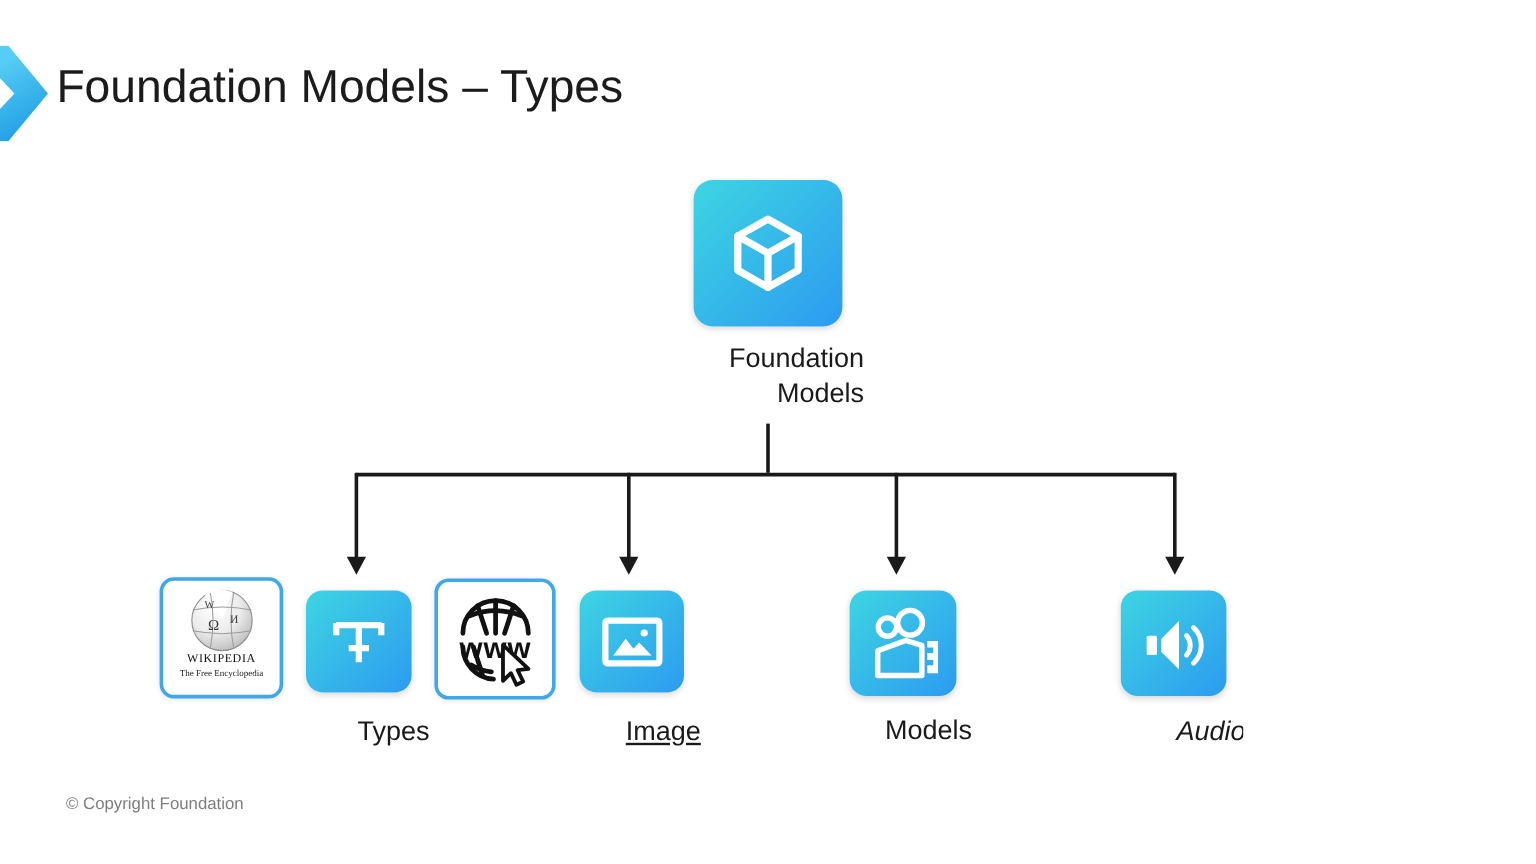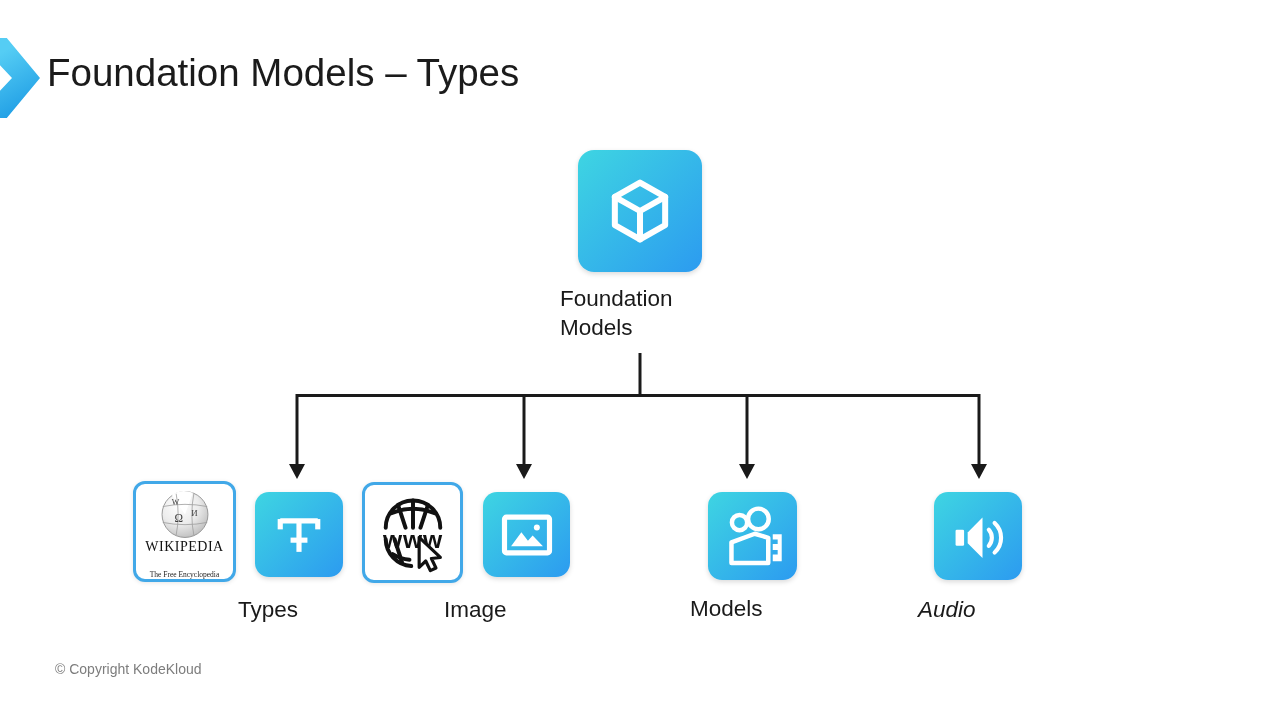--- a/index.html
+++ b/index.html
@@ -25,30 +25,30 @@
     display:flex;align-items:center;justify-content:center;
   }
   .tile svg{display:block;}
   
   .card{
     position:absolute;background:#fff;border:3px solid #41a8e8;border-radius:12px;
     box-shadow:0 1px 4px rgba(0,0,0,.10);box-sizing:border-box;
     display:flex;flex-direction:column;align-items:center;justify-content:flex-start;
   }
   .wiki-wordmark{
-    font-family:"Liberation Serif","DejaVu Serif",serif;font-size:14px;
+    font-family:"Liberation Serif","DejaVu Serif",serif;font-size:10px;
     letter-spacing:.5px;color:#111;margin-top:-2px;white-space:nowrap;
   }
   .wiki-tagline{
     font-family:"Liberation Serif","DejaVu Serif",serif;font-size:7.5px;
-    color:#222;margin-top:15px;white-space:nowrap;
+    color:#222;margin-top:1px;white-space:nowrap;
   }
   
   .node-label{
-    position:absolute;text-align:left;font-size:22.5px;line-height:28.5px;color:#1a1a1a;
+    position:absolute;text-align:right;font-size:22.5px;line-height:28.5px;color:#1a1a1a;
   }
   .connector{position:absolute;left:0;top:0;pointer-events:none;}
   .copyright{
     position:absolute;left:55px;top:661px;font-size:14px;color:#7d7d7d;
   }
 </style>
 </head>
 <body>
 
 <div class="slide">
@@ -164,18 +164,18 @@
       <rect x="14" y="32" width="9.5" height="18" rx="1.5" fill="#ffffff"></rect>
       <path d="M27.5 35 L44 18.5 V63.5 L27.5 47 Z" fill="#ffffff"></path>
       <g stroke="#ffffff" stroke-width="4.6" fill="none" stroke-linecap="round">
         <path d="M51 32 A13.5 13.5 0 0 1 51 50"></path>
         <path d="M57.5 24.5 A22.5 22.5 0 0 1 57.5 57.5"></path>
       </g>
     </svg>
   </div>
 
   <div class="node-label" style="left:238px;top:596px;width:120px;">Types</div>
-  <div class="node-label" style="left:444px;top:596px;width:120px;">Image</div>
+  <div class="node-label" style="left:464px;top:596px;width:120px;text-decoration:underline;">Image</div>
   <div class="node-label" style="left:690px;top:595px;width:120px;">Models</div>
   <div class="node-label" style="left:918px;top:596px;width:120px;font-style:italic;">Audio</div>
 
-  <div class="copyright">© Copyright KodeKloud</div>
+  <div class="copyright">© Copyright Foundation</div>
 </div>
 
 </body></html>

